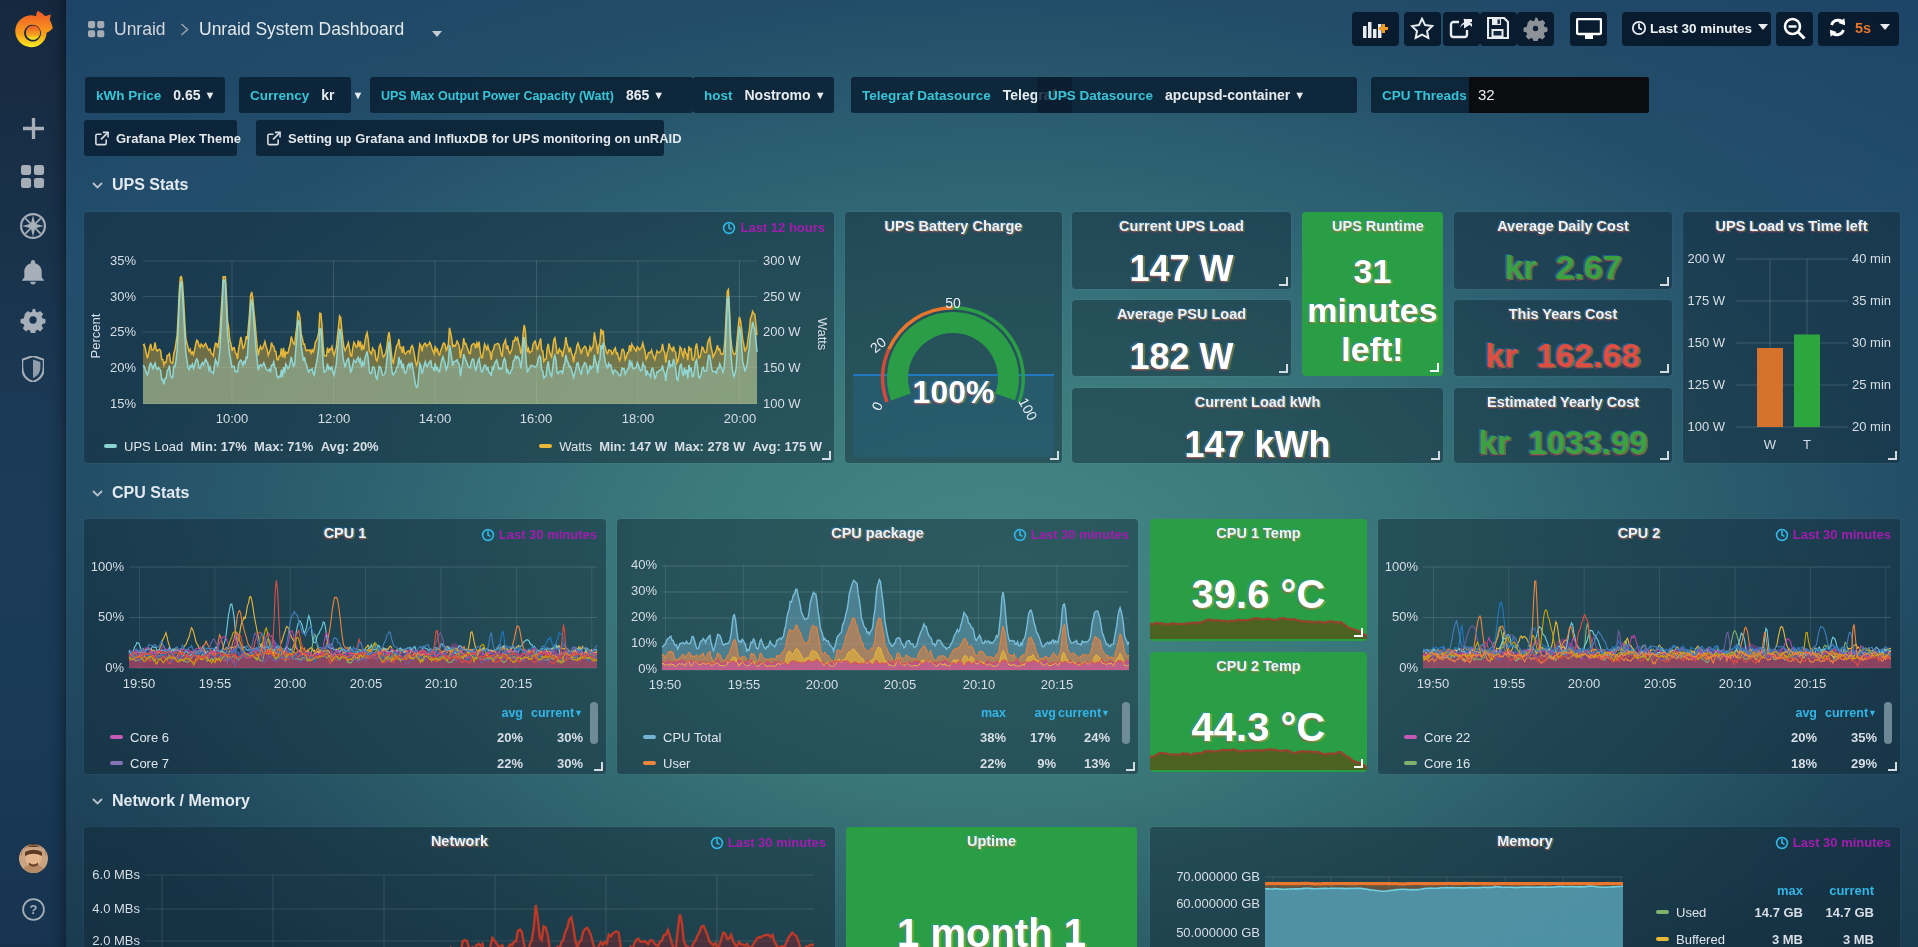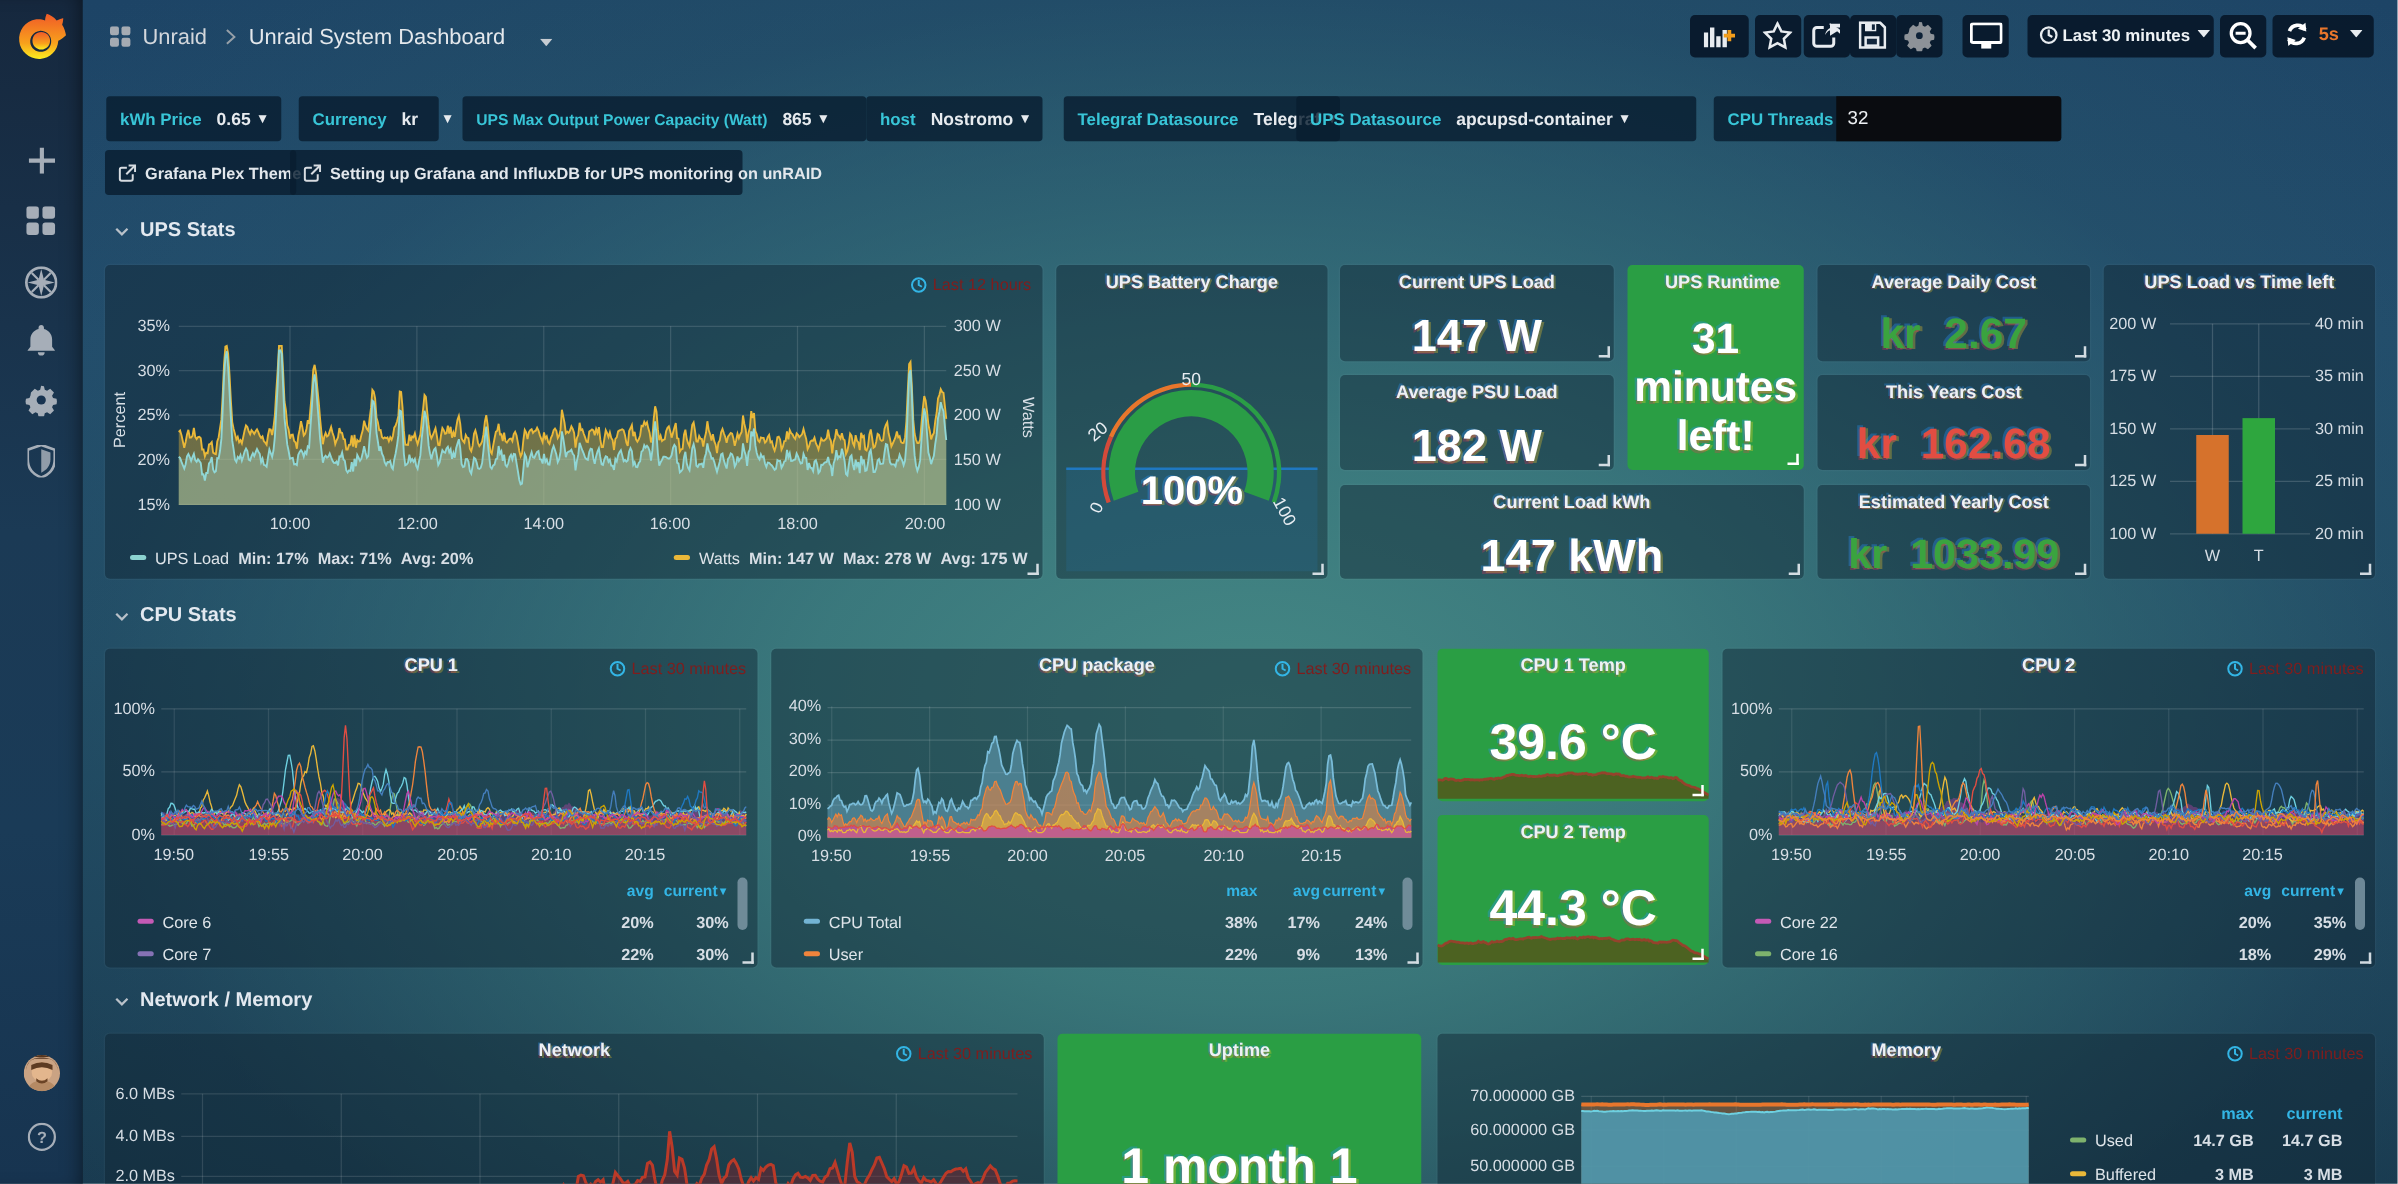--- a/index.html
+++ b/index.html
@@ -7,21 +7,21 @@
  linear-gradient(180deg,#1d4466 0%,#20496b 28%,#1e4663 55%,#1a3d58 78%,#16354c 100%);}
 .abs{position:absolute}
 .sidebar{position:absolute;left:0;top:0;width:66px;height:947px;}
 .sidebar{background:linear-gradient(180deg,#16283e 0%,#1b3a55 45%,#1a3b57 70%,#173450 100%);box-shadow:inset -10px 0 16px -10px rgba(0,0,0,0.55)}
 .panel{position:absolute;background:rgba(15,36,48,0.45);border-radius:4px;box-shadow:0 0 0 1px rgba(255,255,255,0.03)}
 .panel:after{content:"";position:absolute;right:3px;bottom:3px;width:7px;height:7px;border-right:2px solid #e6ecf1;border-bottom:2px solid #e6ecf1;opacity:.9}
 .gpanel{position:absolute;background:#2a9e44;border-radius:4px}
 .gpanel:after{content:"";position:absolute;right:4px;bottom:4px;width:7px;height:7px;border-right:2px solid #fff;border-bottom:2px solid #fff}
 .ptitle{position:absolute;top:6px;left:30px;right:30px;text-align:center;font-size:14.5px;font-weight:700;color:#eef1f5;white-space:nowrap;
  text-shadow:-1.5px -1px 0 rgba(40,150,255,0.3), -1px 1.5px 0 rgba(255,40,90,0.22), 1.5px 1px 0 rgba(255,210,40,0.28)}
-.lastx{position:absolute;top:8px;right:9px;font-size:13px;font-weight:400;color:#7f1d1d;white-space:nowrap}
+.lastx{position:absolute;top:8px;right:9px;font-size:13px;font-weight:700;color:#a21caf;white-space:nowrap}
 .lastx svg{vertical-align:-3px;margin-right:4px}
 .bigv{position:absolute;left:0;right:0;text-align:center;font-weight:700;color:#fff;font-size:36px;
  text-shadow:-2px -1px 0 rgba(40,150,255,0.32), -1px 2px 0 rgba(255,40,90,0.25), 2px 1px 0 rgba(255,210,40,0.3)}
 .glitch{text-shadow:-2px -1px 0 rgba(40,150,255,0.32), -1px 2px 0 rgba(255,40,90,0.25), 2px 1px 0 rgba(255,210,40,0.3)}
 .al{position:absolute;font-size:13px;color:#d7dee5;white-space:nowrap}
 .leg{position:absolute;font-size:13px;color:#d7dee5;white-space:nowrap}
 .leg .sw{display:inline-block;width:13px;height:4px;border-radius:2px;vertical-align:3px;margin-right:7px}
 .leg .lt{color:#dfe5ea}
 .leg b{font-weight:700}
 .vbox{position:absolute;top:77px;height:36px;background:rgba(9,29,48,0.82);border-radius:3px;display:flex;align-items:center;padding:0 11px;white-space:nowrap}
@@ -200,21 +200,21 @@
   </div>
 <div class="vbox" style="left:1371px;width:278px;padding-right:0">
     <span class="vlabel">CPU Threads</span>
   </div>
 <div class="abs" style="left:1469px;top:77px;width:180px;height:36px;background:#0a0c10;border-radius:0 3px 3px 0;color:#eef1f4;font-size:15px;line-height:36px;padding-left:9px">32</div>
 <div class="lbox" style="left:84px;width:153px"><svg width="15" height="15" viewBox="0 0 16 16" style="vertical-align:-2px;margin-right:7px">
       <path d="M13 9v4a1.5 1.5 0 0 1-1.5 1.5h-8A1.5 1.5 0 0 1 2 13V5a1.5 1.5 0 0 1 1.5-1.5H8" fill="none" stroke="#d7dce1" stroke-width="1.7"></path>
       <path d="M9.5 1.5H15V7" fill="none" stroke="#d7dce1" stroke-width="1.7"></path>
       <path d="M15 1.5L7.5 9" stroke="#d7dce1" stroke-width="1.7"></path>
     </svg>Grafana Plex Theme</div>
-<div class="lbox" style="left:232px;width:362px"><svg width="15" height="15" viewBox="0 0 16 16" style="vertical-align:-2px;margin-right:7px">
+<div class="lbox" style="left:256px;width:408px"><svg width="15" height="15" viewBox="0 0 16 16" style="vertical-align:-2px;margin-right:7px">
       <path d="M13 9v4a1.5 1.5 0 0 1-1.5 1.5h-8A1.5 1.5 0 0 1 2 13V5a1.5 1.5 0 0 1 1.5-1.5H8" fill="none" stroke="#d7dce1" stroke-width="1.7"></path>
       <path d="M9.5 1.5H15V7" fill="none" stroke="#d7dce1" stroke-width="1.7"></path>
       <path d="M15 1.5L7.5 9" stroke="#d7dce1" stroke-width="1.7"></path>
     </svg>Setting up Grafana and InfluxDB for UPS monitoring on unRAID</div>
 <svg class="abs" style="left:92px;top:182px" width="11" height="7" viewBox="0 0 11 7">
     <path d="M1 1l4.5 4.5L10 1" fill="none" stroke="#b9c1c9" stroke-width="1.8"></path>
   </svg>
 <div class="shead" style="left:112px;top:176px">UPS Stats</div>
 <svg class="abs" style="left:92px;top:490px" width="11" height="7" viewBox="0 0 11 7">
     <path d="M1 1l4.5 4.5L10 1" fill="none" stroke="#b9c1c9" stroke-width="1.8"></path>

